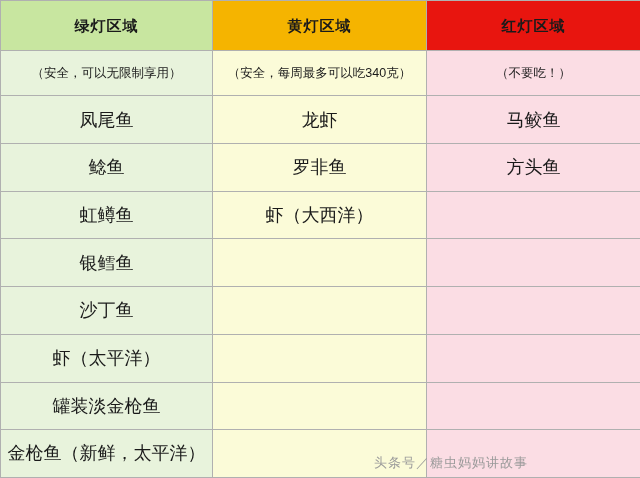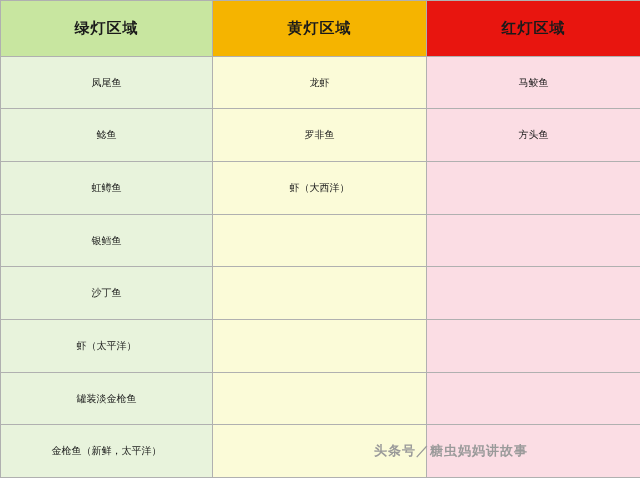--- a/index.html
+++ b/index.html
@@ -25,21 +25,21 @@
   table.fish-table {
     width: 640px;
     height: 478px;
     border-collapse: collapse;
     table-layout: fixed;
   }
   table.fish-table td {
     border: 1px solid #b0b0b0;
     text-align: center;
     vertical-align: middle;
-    font-size: 10px;
+    font-size: 18px;
     line-height: 1.35;
     padding: 2px 4px;
     color: #1a1a1a;
     word-break: break-all;
   }
   
   col.c0 { width: 212px; }
   col.c1 { width: 214px; }
   col.c2 { width: 214px; }
 
@@ -82,44 +82,48 @@
   }
   tr.body-row td {
     height: 32px;
   }
   tr.tall-row td {
     height: 52px;
   }
   .watermark {
     position: absolute;
     right: 8px;
-    bottom: 18px;
+    bottom: 6px;
     font-size: 13px;
     color: #9a9a9a;
     letter-spacing: 1px;
     font-family: "Liberation Sans", sans-serif;
     pointer-events: none;
-    font-weight: bold;
   }
 </style>
 </head>
 <body>
 
 <div class="sheet">
   <table class="fish-table">
     <colgroup>
       <col class="c0">
       <col class="c1">
       <col class="c2">
     </colgroup>
     <tbody>
       <tr class="header-row">
         <td class="head-green">绿灯区域</td>
         <td class="head-yellow">黄灯区域</td>
         <td class="head-red">红灯区域</td>
+      </tr>
+      <tr class="sub-row">
+        <td class="col-green">（安全，可以无限制享用）</td>
+        <td class="col-yellow">（安全，每周最多可以吃340克）</td>
+        <td class="col-red">（不要吃！）</td>
       </tr>
 
       <tr class="body-row">
         <td class="col-green">凤尾鱼</td>
         <td class="col-yellow">龙虾</td>
         <td class="col-red">马鲛鱼</td>
       </tr>
       <tr class="body-row">
         <td class="col-green">鲶鱼</td>
         <td class="col-yellow">罗非鱼</td>

